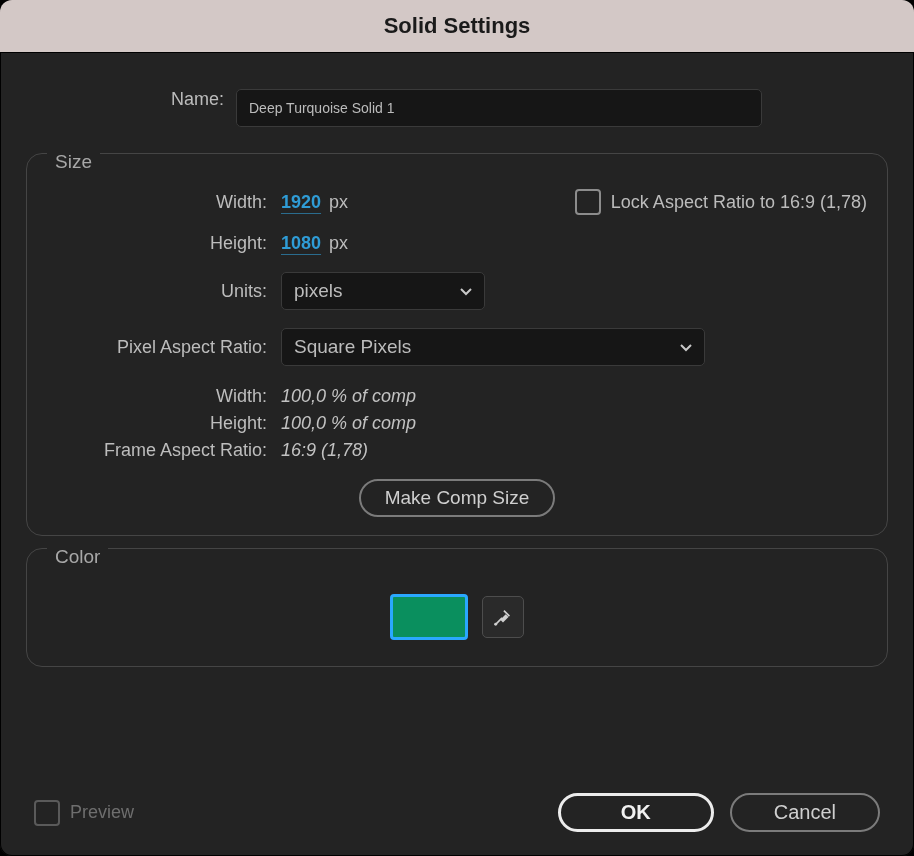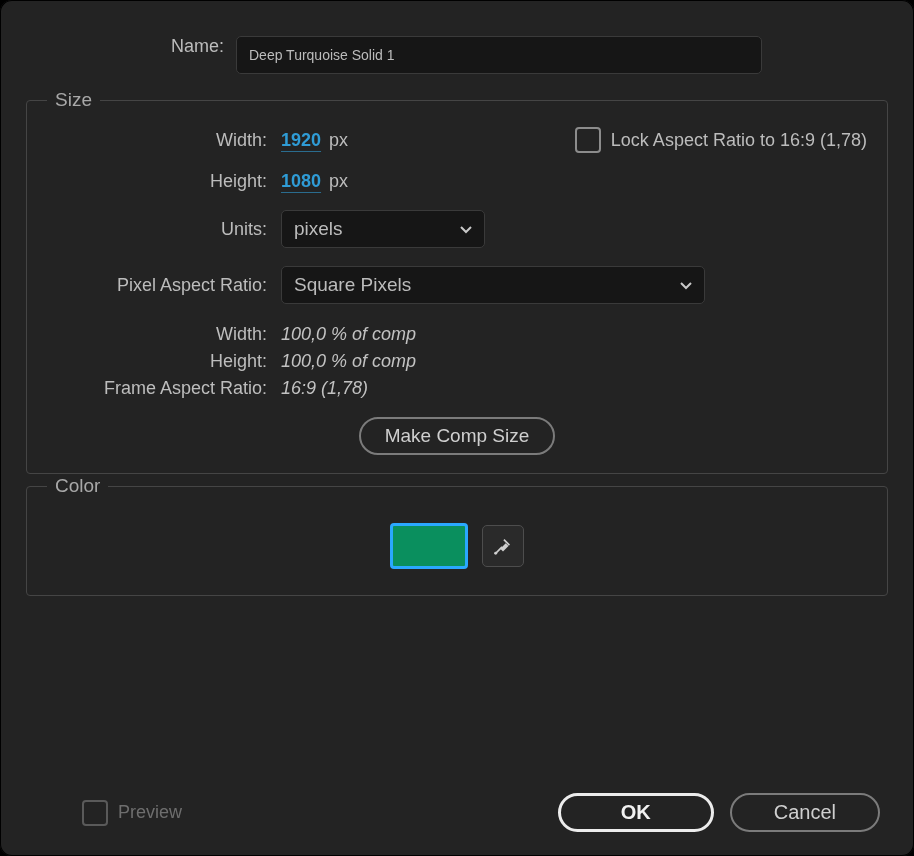--- a/index.html
+++ b/index.html
@@ -62,22 +62,22 @@
     border-radius:5px;
     color:var(--text);
     font-size:14px;
     padding:0 12px;
     outline:none;
   }
 
   
   .group{
     border:1px solid var(--border);
-    border-radius:4px;
-    padding:0 20px 18px 20px;
+    border-radius:16px;
+    padding:9px 20px 18px 20px;
     margin-top:12px;
     position:relative;
   }
   .group-title{
     position:relative;
     top:-12px;
     display:inline-block;
     padding:0 8px;
     background:var(--panel);
     color:#a8a8a8;
@@ -159,41 +159,44 @@
   
   .footer{
     flex:1;
     display:flex;align-items:flex-end;
     padding:0 8px 24px 8px;
   }
   .footer-inner{
     width:100%;
     display:flex;align-items:center;
   }
-  .preview{display:flex;align-items:center;gap:10px;color:#6e6e6e;margin-left:48px;}
+  .preview{display:flex;align-items:center;gap:10px;color:#6e6e6e;}
   .spacer{flex:1;}
   .btn{
     padding:6px 42px;
     font-size:20px;
     color:#cfcfcf;
     background:transparent;
     border:2px solid #7b7b7b;
     border-radius:24px;
     cursor:pointer;
     margin-left:16px;
   }
   .btn.primary{
     border:3px solid #ececec;color:#f2f2f2;font-weight:600;
     padding:5px 60px;
   }
 </style>
 </head>
 <body>
 
 <div class="frame">
+  <div class="titlebar">
+    <span>Solid Settings</span>
+  </div>
 
   <div class="client">
 
     <div class="name-row">
       <span class="lbl">Name:</span>
       <input class="text-input" type="text" value="Deep Turquoise Solid 1" style="">
     </div>
 
     <div class="group">
       <span class="group-title">Size</span>

